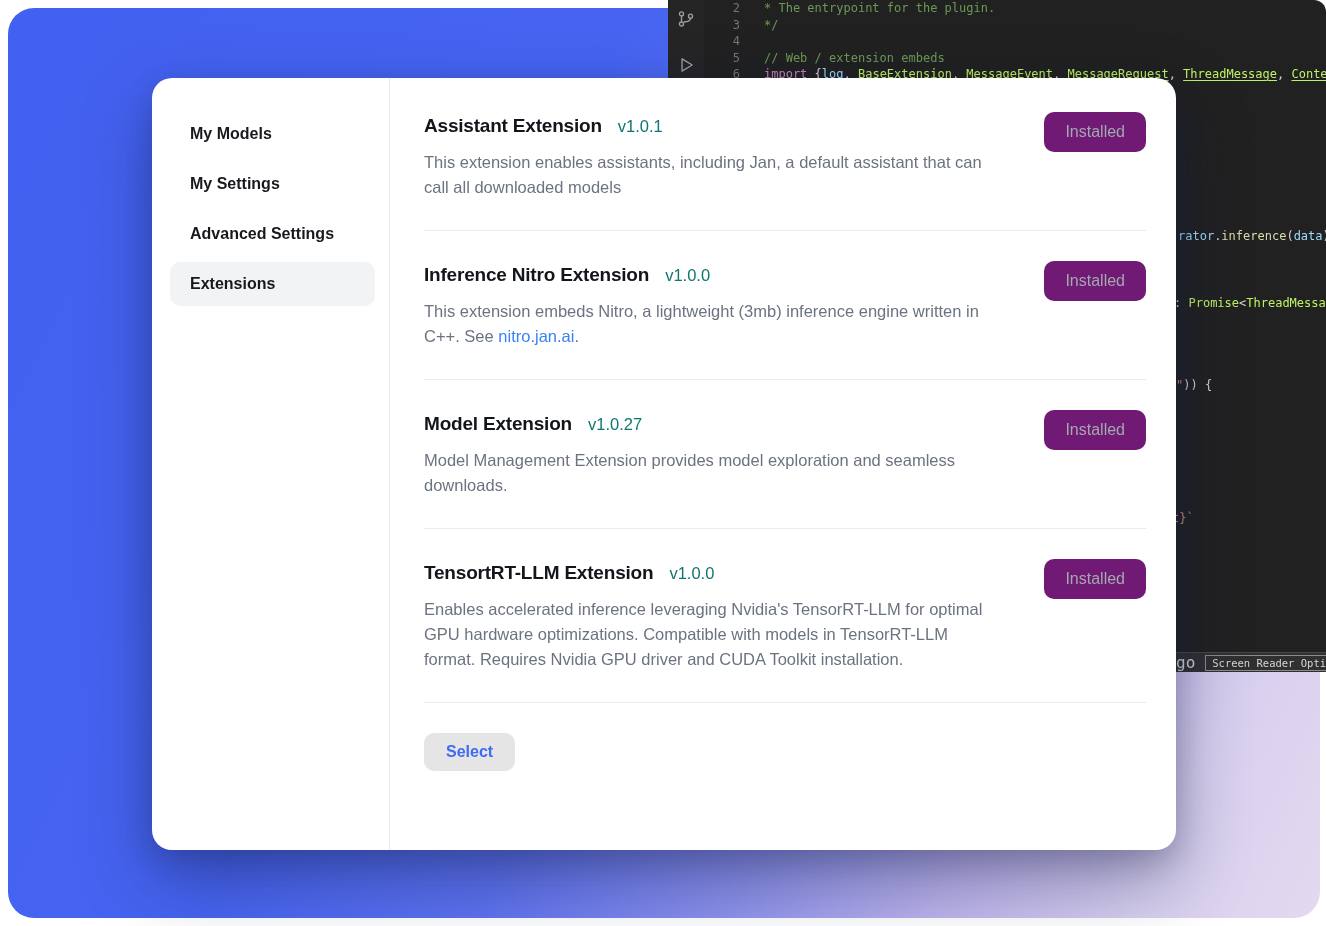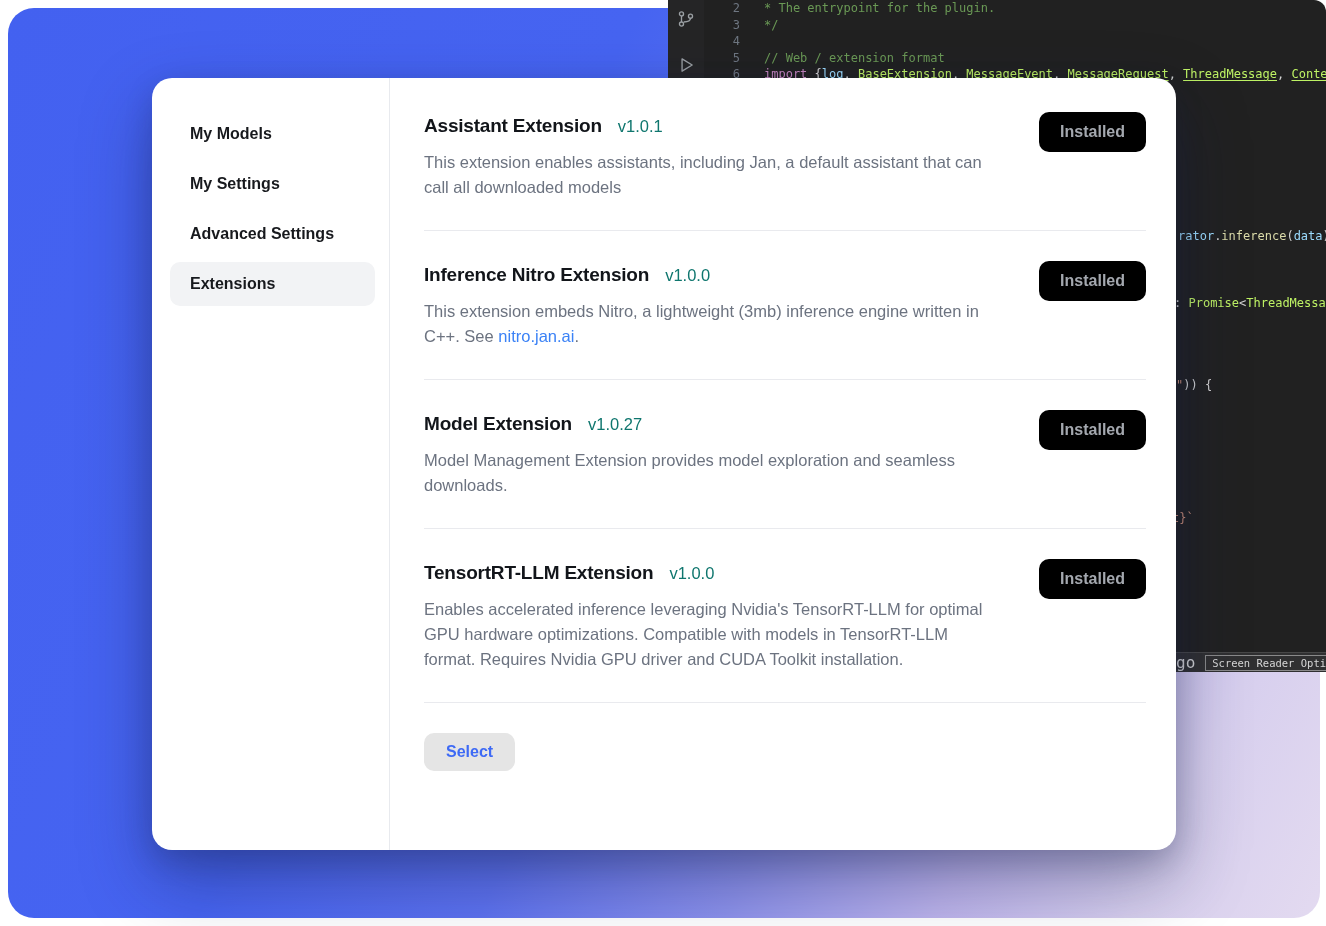--- a/index.html
+++ b/index.html
@@ -147,21 +147,21 @@
     max-width: 578px;
   }
   .ext-link { color: #3b82f6; text-decoration: none; cursor: pointer; }
 
   .btn {
     border: none; border-radius: 10px;
     font-family: inherit; font-size: 16px;
     cursor: pointer;
     flex-shrink: 0;
   }
-  .btn-installed { background: #000000; color: #a4a8af; font-weight: 700; padding: 11px 21px; }
+  .btn-installed { background: #701a75; color: #a4a8af; font-weight: 400; padding: 11px 21px; }
   .btn-select    { background: #e5e5e5; color: #3e6af5; font-weight: 700; padding: 10px 22px; }
 </style>
 </head>
 <body>
 
 <div class="bg-gradient"></div>
 
 <div class="editor">
   <div class="activity-bar">
     <span class="activity-icon icon-sc">
@@ -180,21 +180,21 @@
   </div>
 
   <span class="gutter-num" style="top:1px">2</span>
   <span class="gutter-num" style="top:18px">3</span>
   <span class="gutter-num" style="top:34px">4</span>
   <span class="gutter-num" style="top:51px">5</span>
   <span class="gutter-num" style="top:67px">6</span>
 
   <div class="code-line tk-comment" style="top:1px">* The entrypoint for the plugin.</div>
   <div class="code-line tk-comment" style="top:18px">*/</div>
-  <div class="code-line tk-comment" style="top:51px">// Web / extension format</div>
+  <div class="code-line tk-comment" style="top:51px">// Web / extension embeds</div>
   <div class="code-line" style="top:67px">
     <span class="tk-kw">import </span><span class="tk-p">{</span><span class="tk-var">log</span><span class="tk-p">, </span><span class="tk-type">BaseExtension</span><span class="tk-p">, </span><span class="tk-type">MessageEvent</span><span class="tk-p">, </span><span class="tk-type">MessageRequest</span><span class="tk-p">, </span><span class="tk-type">ThreadMessage</span><span class="tk-p">, </span><span class="tk-type">ContentType</span>
   </div>
 
   <div class="frag frag-1">
     <span class="tk-var">rator</span><span class="tk-p">.</span><span class="tk-fn">inference</span><span class="tk-p">(</span><span class="tk-var">data</span><span class="tk-p">);</span>
   </div>
   <div class="frag frag-2">
     <span class="tk-p">: </span><span class="tk-type" style="text-decoration:none">Promise</span><span class="tk-p">&lt;</span><span class="tk-type" style="text-decoration:none">ThreadMessage</span>
   </div>

